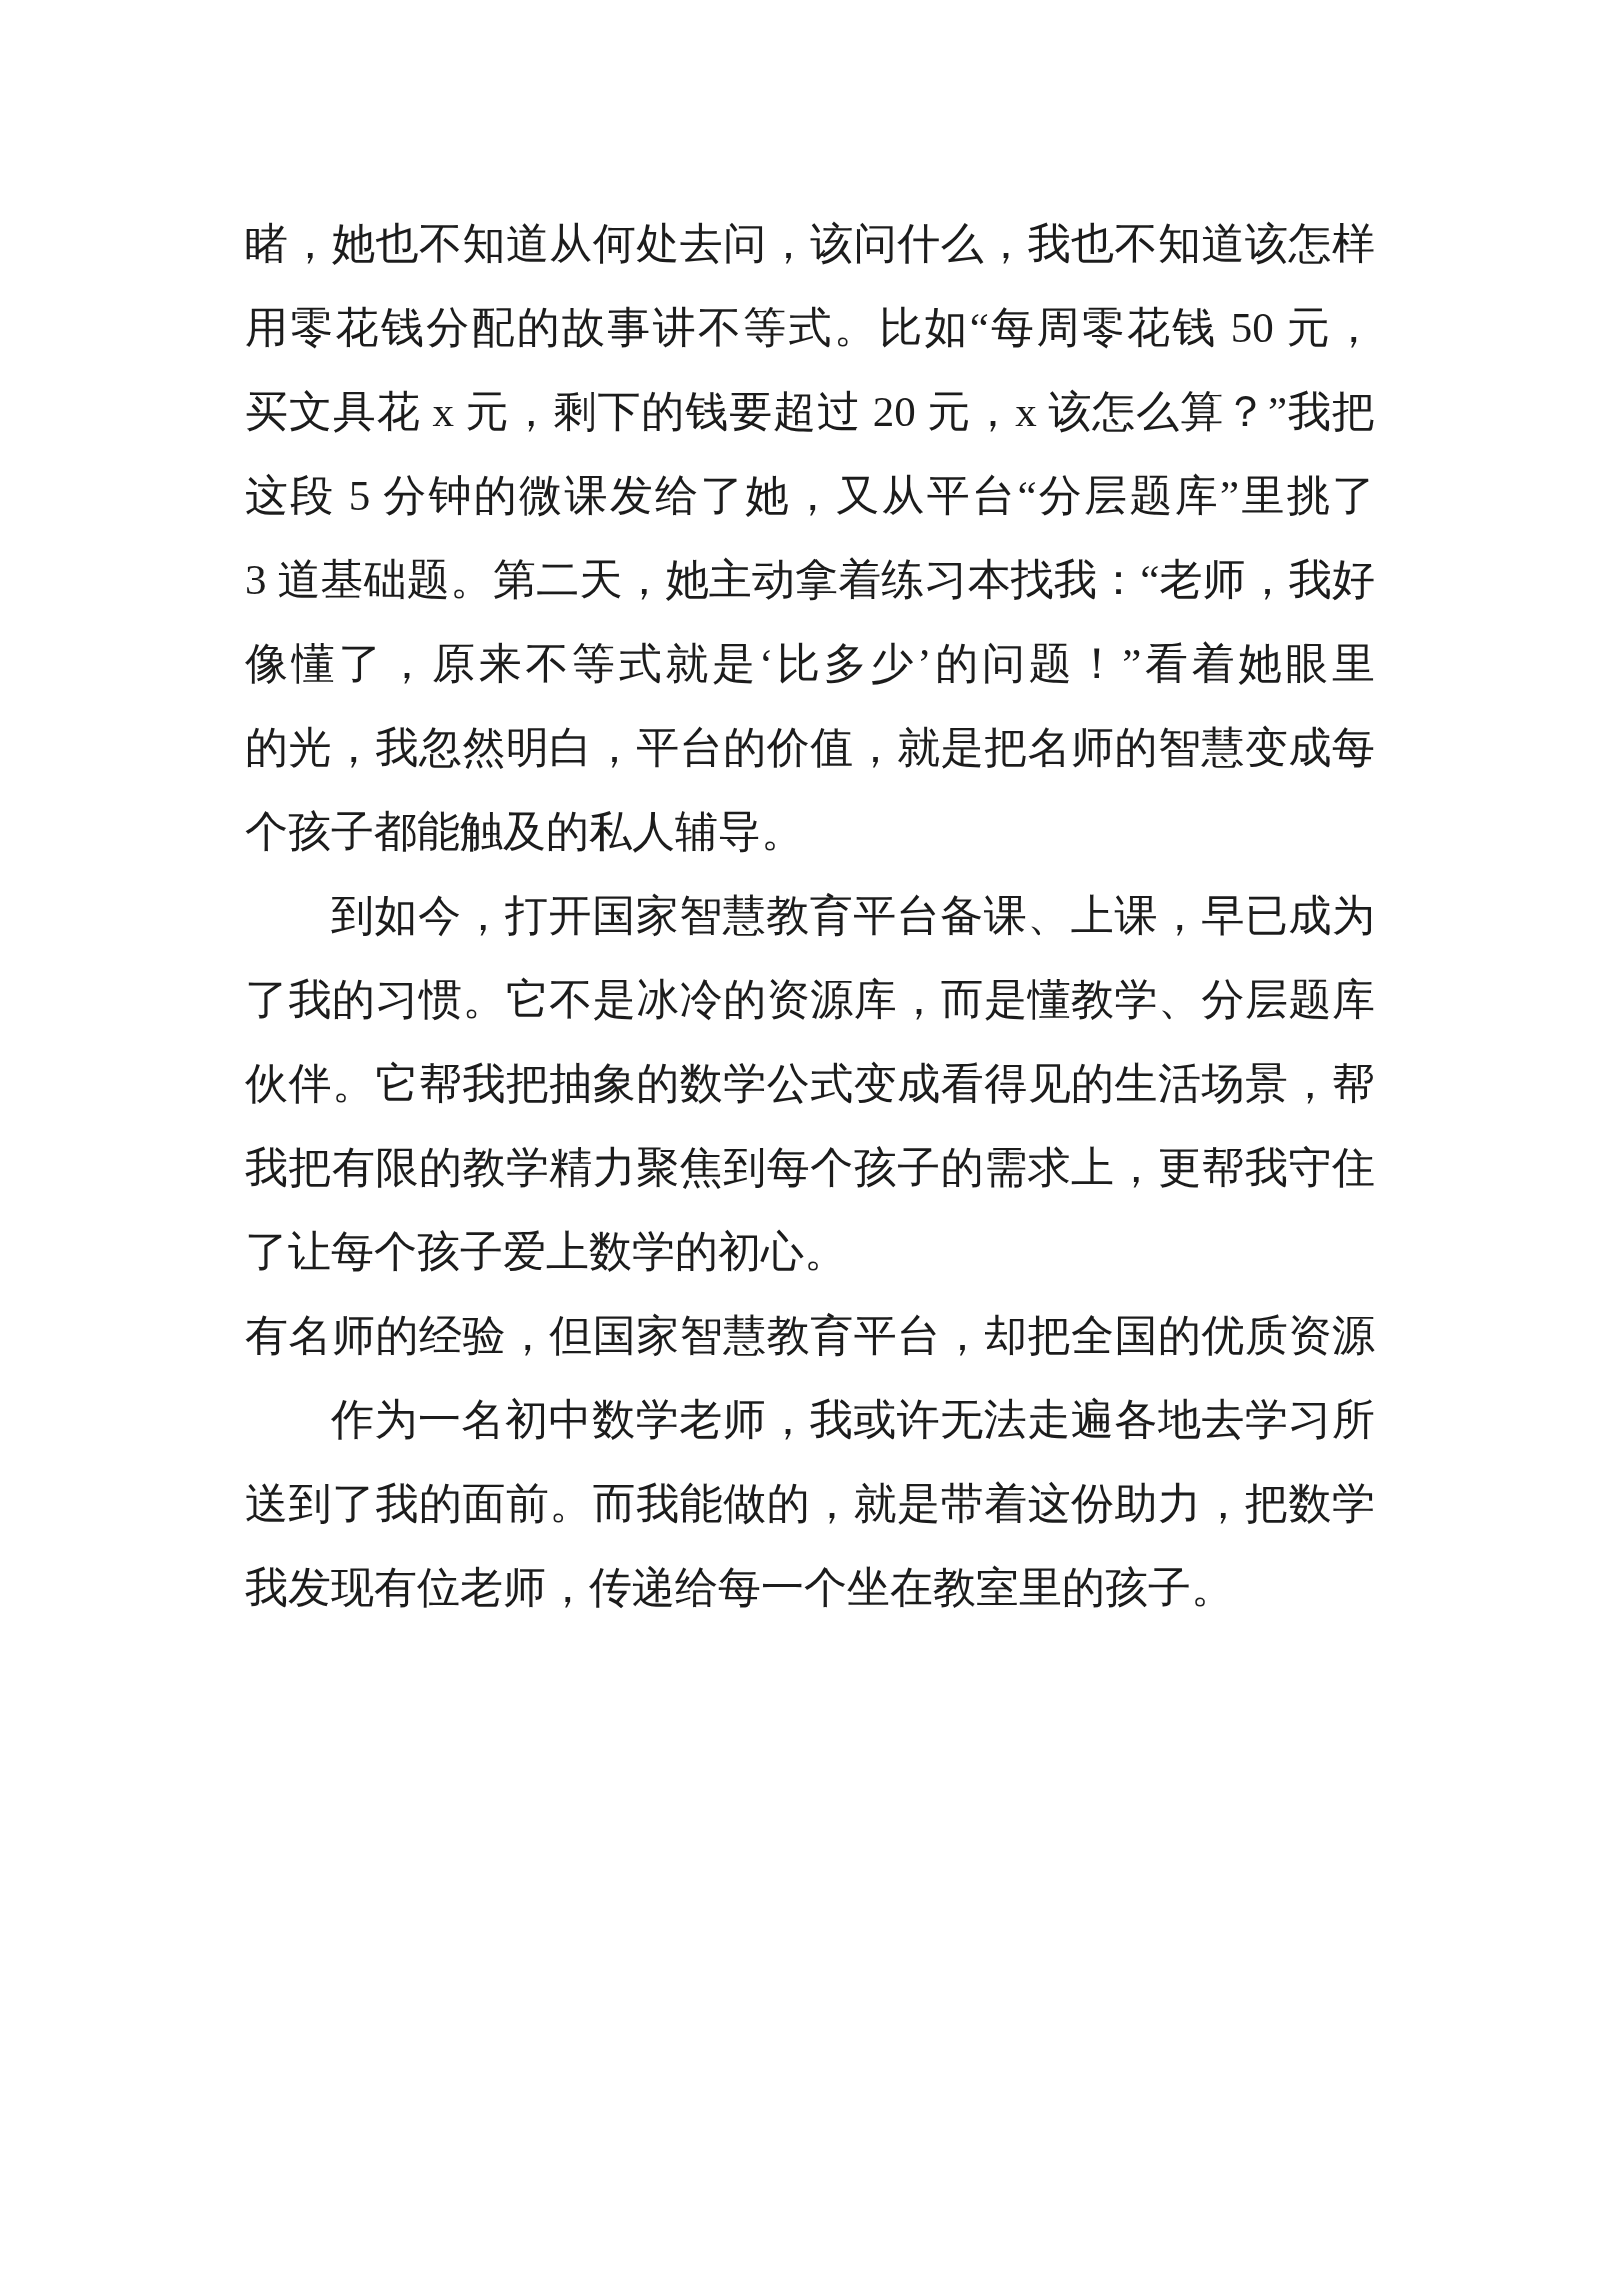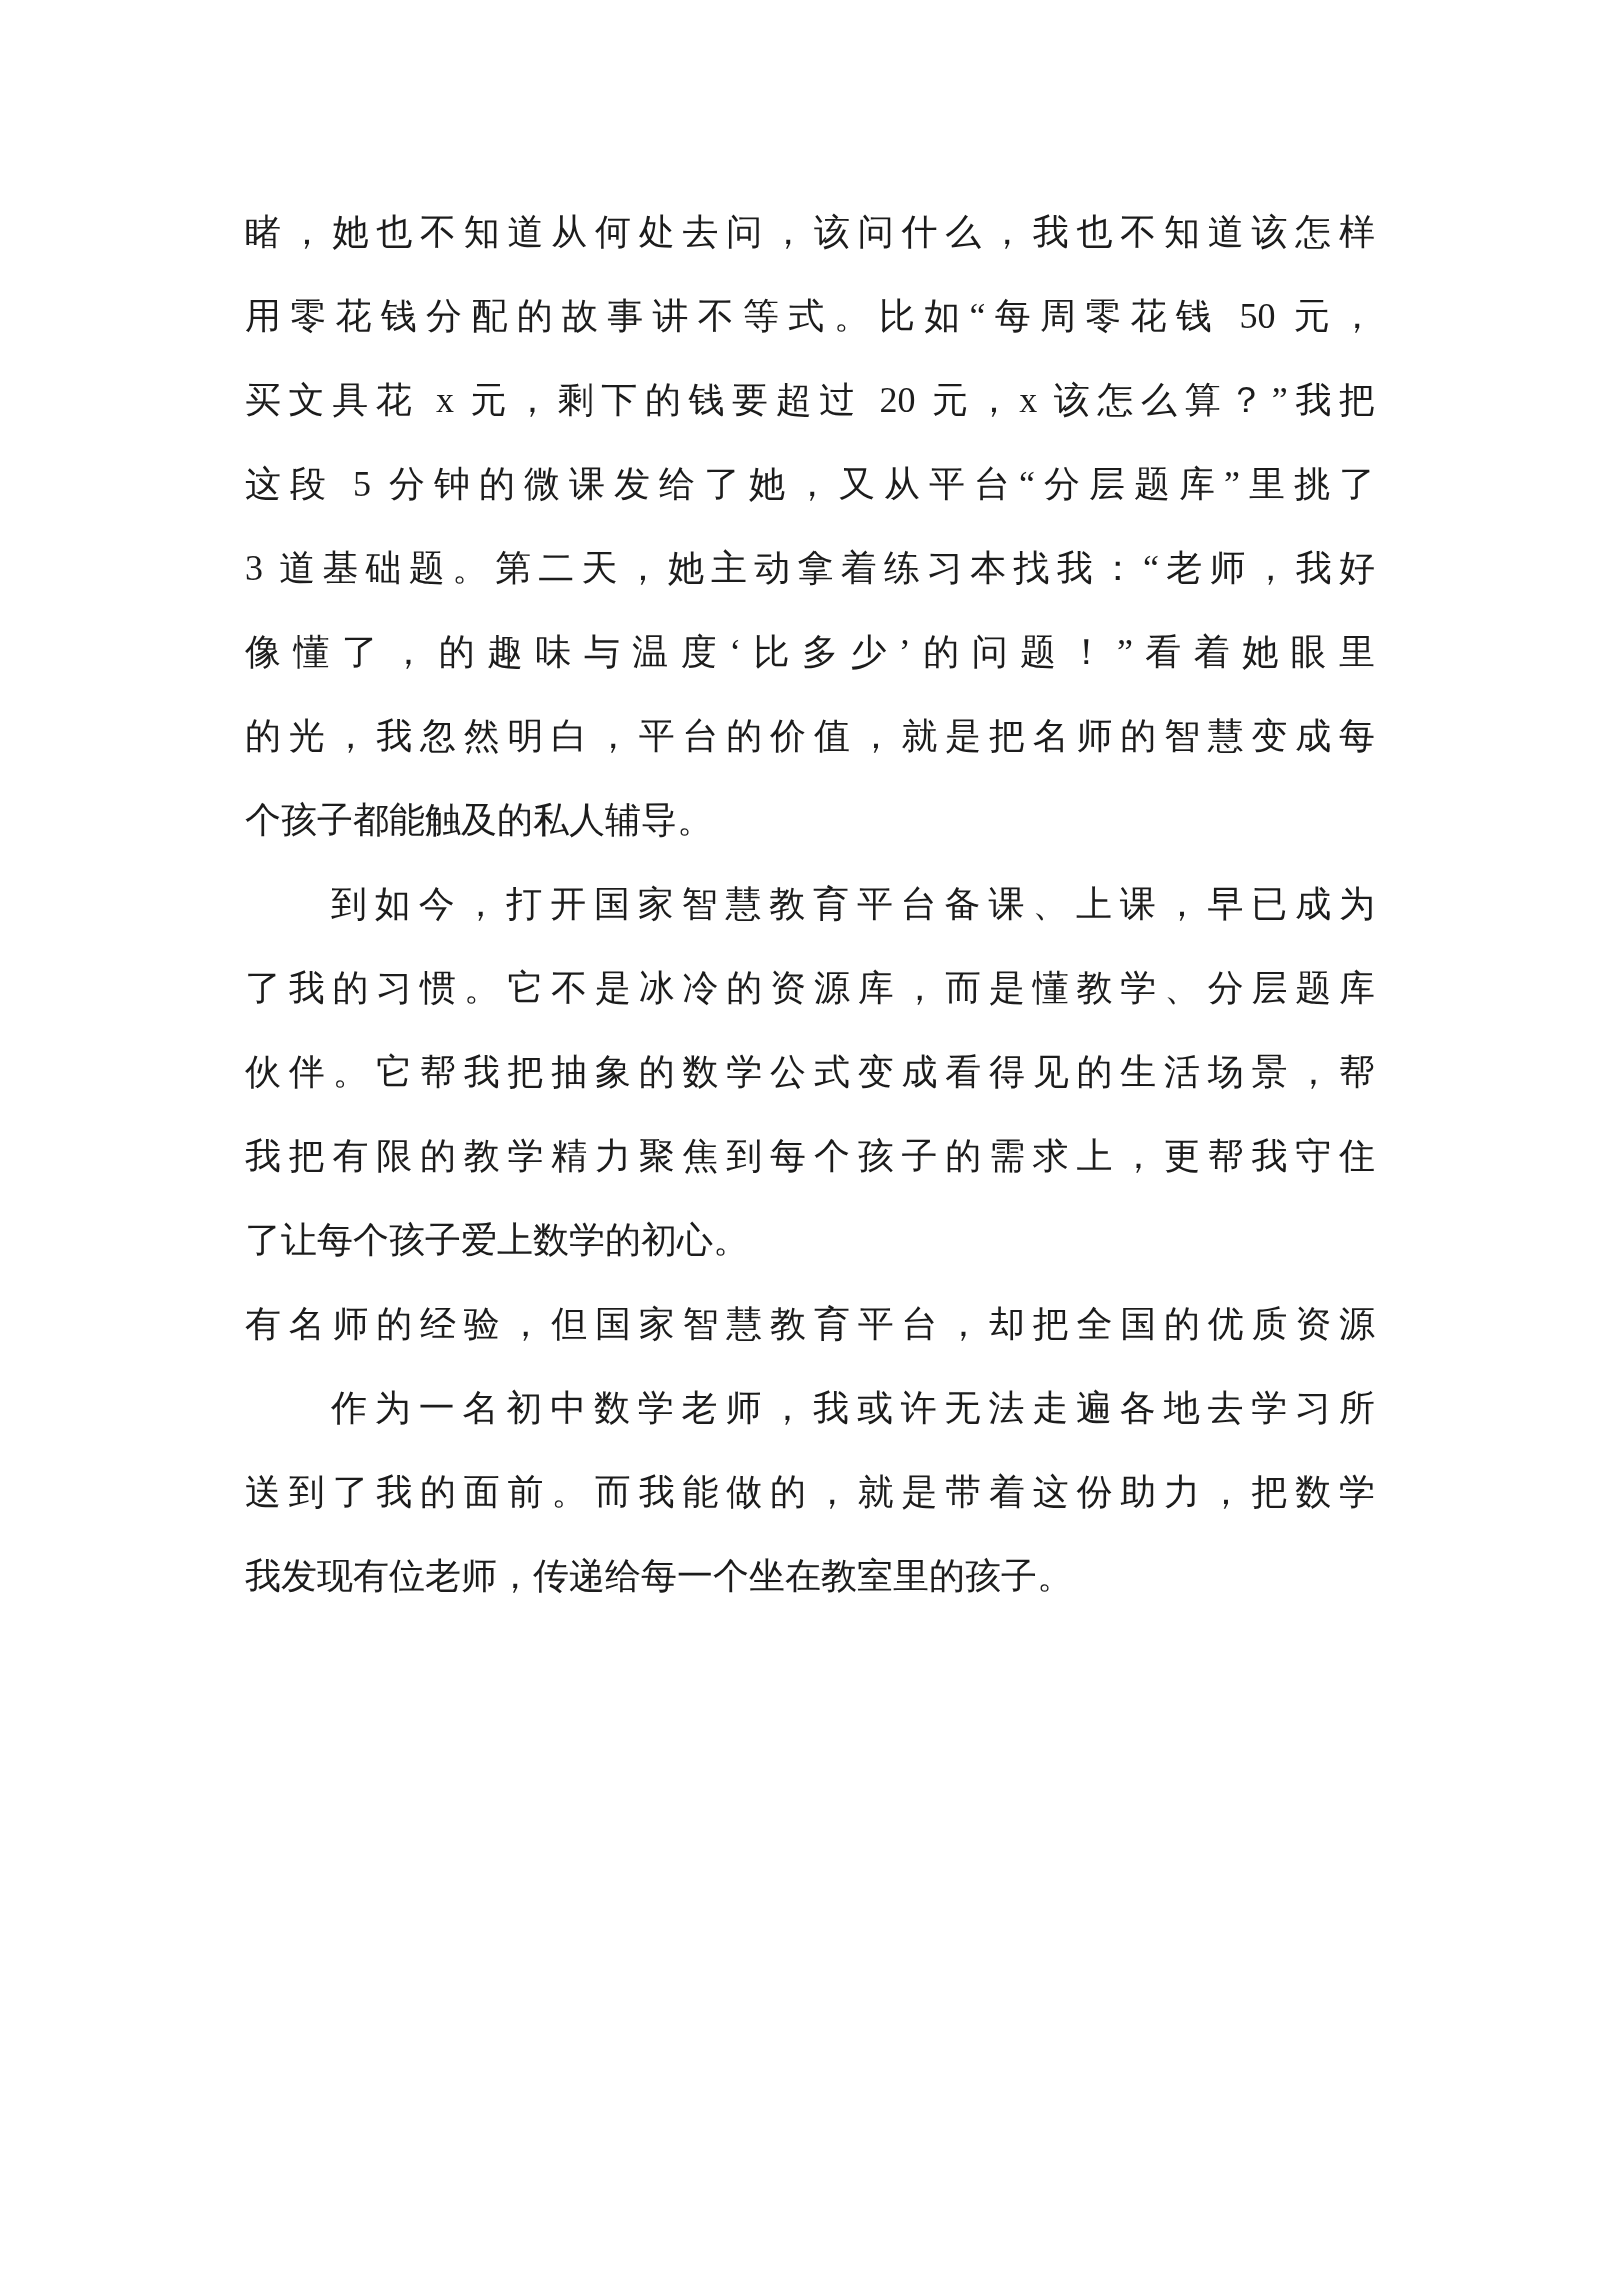--- a/index.html
+++ b/index.html
@@ -11,24 +11,24 @@
     position: relative;
     width: 1620px;
     height: 2292px;
     background: #ffffff;
     overflow: hidden;
     font-family: "Liberation Serif", "DejaVu Serif", serif;
   }
   .text-content {
     position: absolute;
     left: 245px;
-    top: 190px;
+    top: 202px;
     width: 1130px;
     color: #1c1c1c;
-    font-size: 36px;
+    font-size: 43px;
     line-height: 84px;
     font-weight: 400;
   }
   .paragraph {
     margin: 0;
     padding: 0;
   }
   .line {
     text-align: justify;
     text-align-last: justify;
@@ -49,21 +49,21 @@
 <body>
 
 <div class="page">
   <div class="text-content" id="text-content">
       <div class="paragraph">
         <div class="line">睹，她也不知道从何处去问，该问什么，我也不知道该怎样</div>
         <div class="line">用零花钱分配的故事讲不等式。比如“每周零花钱 50 元，</div>
         <div class="line">买文具花 x 元，剩下的钱要超过 20 元，x 该怎么算？”我把</div>
         <div class="line">这段 5 分钟的微课发给了她，又从平台“分层题库”里挑了</div>
         <div class="line">3 道基础题。第二天，她主动拿着练习本找我：“老师，我好</div>
-        <div class="line">像懂了，的趣味与温度‘比多少’的问题！”看着她眼里</div>
+        <div class="line">像懂了，原来不等式就是‘比多少’的问题！”看着她眼里</div>
         <div class="line">的光，我忽然明白，平台的价值，就是把名师的智慧变成每</div>
         <div class="line para-end">个孩子都能触及的私人辅导。</div>
       </div>
       <div class="paragraph">
         <div class="line first-indent">到如今，打开国家智慧教育平台备课、上课，早已成为</div>
         <div class="line">了我的习惯。它不是冰冷的资源库，而是懂教学、分层题库</div>
         <div class="line">伙伴。它帮我把抽象的数学公式变成看得见的生活场景，帮</div>
         <div class="line">我把有限的教学精力聚焦到每个孩子的需求上，更帮我守住</div>
         <div class="line para-end">了让每个孩子爱上数学的初心。</div>
       </div>

